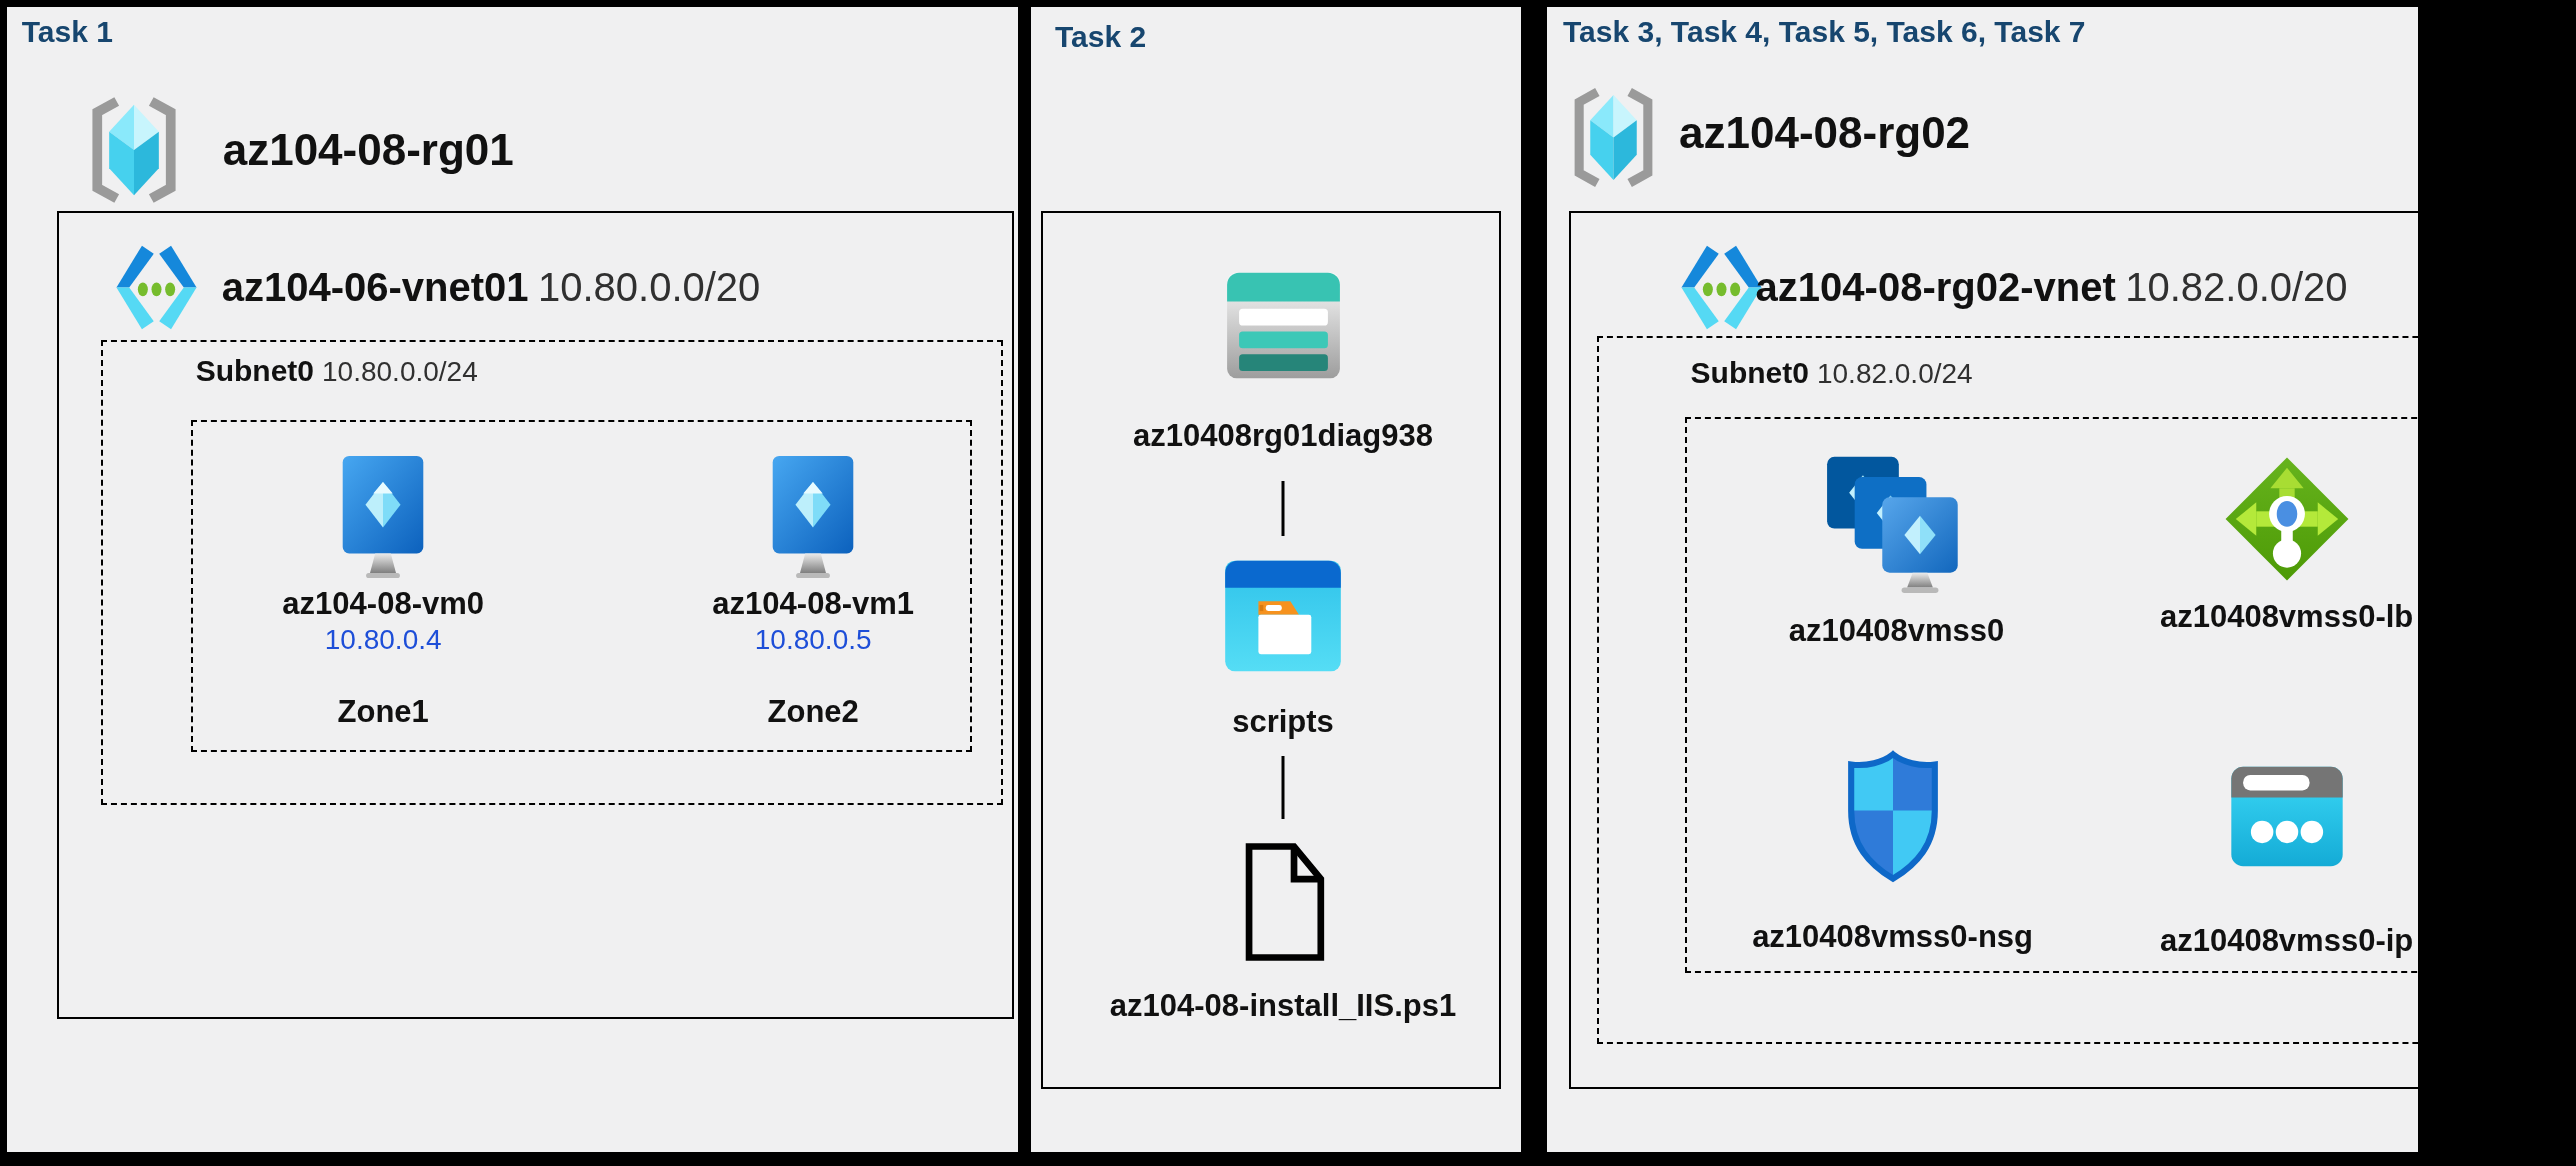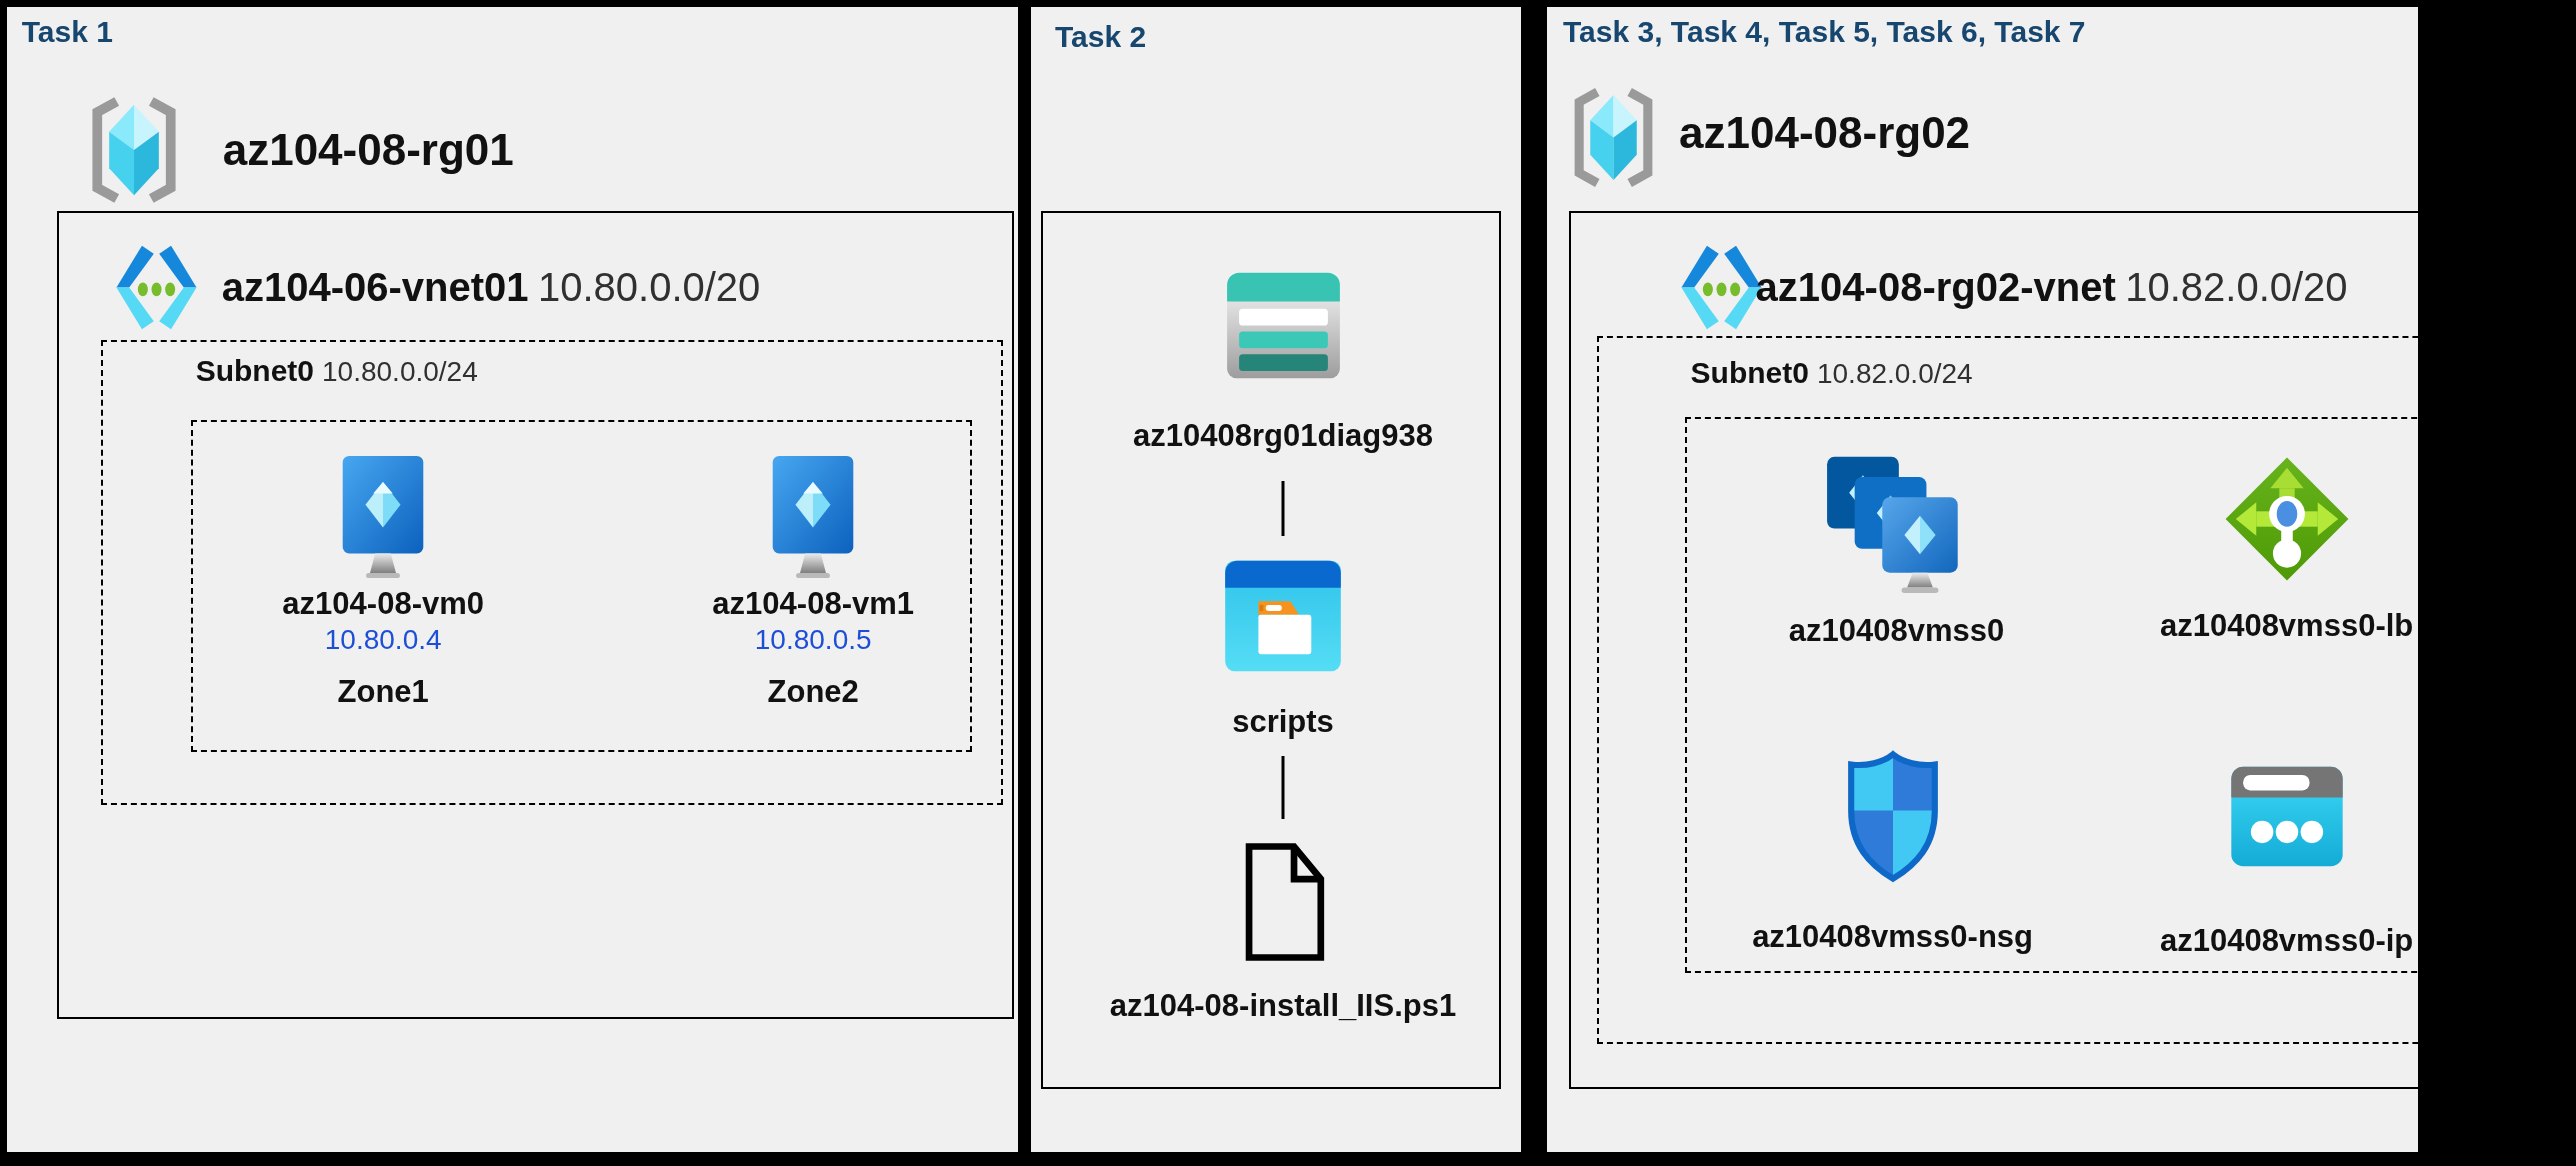--- a/index.html
+++ b/index.html
@@ -15,21 +15,21 @@
   .abs{position:absolute;}
   .res-name{font-size:31px;font-weight:700;white-space:nowrap;}
   .rg-label{font-size:44px;font-weight:700;white-space:nowrap;line-height:38px;}
   .vnet-label{font-size:40px;font-weight:700;white-space:nowrap;line-height:38px;}
   .subnet-label{font-size:30px;font-weight:700;white-space:nowrap;line-height:38px;}
   .cidr{font-weight:400;color:#303030;margin-left:9.4px;}
   .cidr-sm{font-weight:400;color:#303030;margin-left:8px;font-size:28px;}
   .vm-cell{position:absolute;width:297px;display:flex;flex-direction:column;align-items:center;}
   .vm-name{font-size:31px;font-weight:700;line-height:35px;margin-top:4px;white-space:nowrap;}
   .vm-ip{font-size:28px;font-weight:400;color:#1d4ed8;line-height:32px;margin-top:3px;white-space:nowrap;}
-  .vm-zone{font-size:31px;font-weight:700;line-height:35px;margin-top:18px;white-space:nowrap;}
+  .vm-zone{font-size:31px;font-weight:700;line-height:35px;margin-top:38px;white-space:nowrap;}
   .stack{position:absolute;left:240px;top:0;transform:translateX(-50%);display:flex;flex-direction:column;align-items:center;width:445px;}
   .stack-label{font-size:31px;font-weight:700;line-height:36px;white-space:nowrap;}
   .connector{width:2.7px;background:#000;}
   .res-cell{position:absolute;width:310px;display:flex;flex-direction:column;align-items:center;}
   .res-cell .res-name{line-height:36px;}
 </style>
 </head>
 <body>
 
 <svg width="0" height="0" style="position:absolute" aria-hidden="true">
@@ -231,21 +231,21 @@
               <rect x="44" y="26" width="12" height="18" fill="#a8dd33"></rect>
               <polygon points="10,50 26,37 26,63" fill="#b4e93a"></polygon>
               <rect x="26" y="44" width="16" height="12" fill="#b4e93a"></rect>
               <polygon points="90,50 74,37 74,63" fill="#b4e93a"></polygon>
               <rect x="58" y="44" width="16" height="12" fill="#b4e93a"></rect>
               <rect x="45.5" y="50" width="9" height="24" fill="#ffffff"></rect>
               <circle cx="50" cy="46" r="14" fill="#ffffff"></circle>
               <ellipse cx="50" cy="46" rx="8" ry="10" fill="#4a8fe2"></ellipse>
               <circle cx="50" cy="77" r="11" fill="#ffffff"></circle>
             </svg>
-            <div class="res-name" style="margin-top:25px;">az10408vmss0-lb</div>
+            <div class="res-name" style="margin-top:16px;">az10408vmss0-lb</div>
           </div>
 
           <div class="res-cell" style="left:51px;top:330px;">
             <svg width="102" height="135" viewBox="0 0 100 132">
               <path d="M50 5 C60 13 76 17 91 15 L91 60 C91 94 73 113 50 127 C27 113 9 94 9 60 L9 15 C24 17 40 13 50 5 Z" fill="#2f7bd9"></path>
               <path d="M50 5 C40 13 24 17 9 15 L9 60 L50 60 L50 5 Z" fill="#41c9f4"></path>
               <path d="M50 60 L91 60 C91 94 73 113 50 127 Z" fill="#41c9f4"></path>
               <path d="M50 5 C60 13 76 17 91 15 L91 60 C91 94 73 113 50 127 C27 113 9 94 9 60 L9 15 C24 17 40 13 50 5 Z" fill="none" stroke="#0e68c8" stroke-width="6"></path>
             </svg>
             <div class="res-name" style="margin-top:35px;">az10408vmss0-nsg</div>

